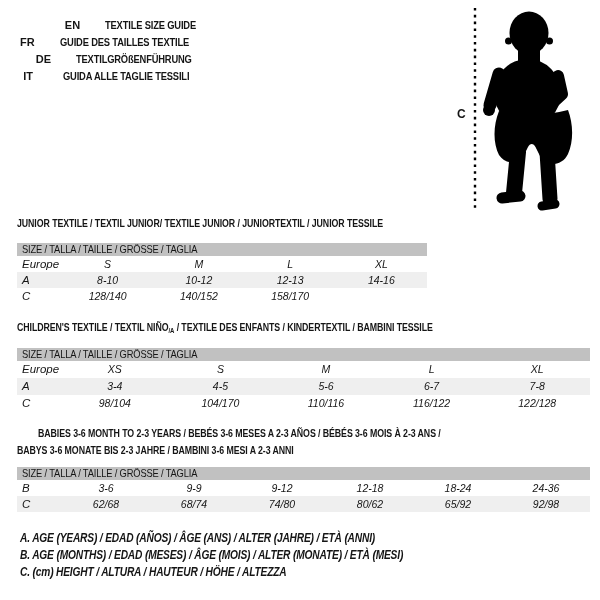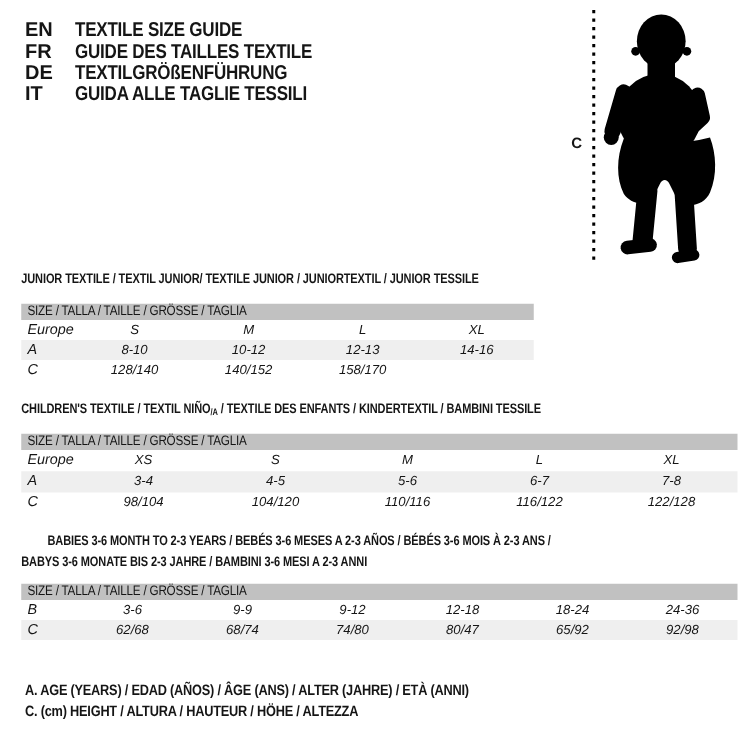--- a/index.html
+++ b/index.html
@@ -10,21 +10,21 @@
   }
   *{margin:0;padding:0;box-sizing:border-box;}
   html,body{background:#fff;}
   body{width:600px;height:600px;font-family:"Liberation Sans",sans-serif;color:var(--text);}
   .page{position:relative;width:600px;height:600px;background:#fff;overflow:hidden;}
 
   .cond{display:inline-block;transform:scaleX(0.85);transform-origin:0 50%;white-space:nowrap;letter-spacing:-0.2px;}
 
   
   .lang-list{position:absolute;left:20px;top:16px;}
-  .lang-row{display:flex;height:17px;align-items:center;font-weight:bold;font-size:16px;}
+  .lang-row{display:flex;height:17px;align-items:center;font-weight:bold;font-size:11px;justify-content:flex-end;}
   .lang-code{width:40px;flex:0 0 40px;}
   
   .figure-svg{position:absolute;left:468px;top:2px;}
   .measure-label{position:absolute;left:457px;top:107px;font-weight:bold;font-size:12px;}
 
   
   .tbl-section{position:absolute;left:17px;}
   .tbl-title{font-weight:bold;font-size:11px;line-height:13px;white-space:nowrap;}
   .tbl-title .cond{transform:scaleX(0.8);letter-spacing:-0.1px;}
   .subs{font-size:7.5px;vertical-align:-2px;font-weight:bold;}
@@ -40,21 +40,21 @@
   .tbl .trow:nth-child(3){background:var(--shaded-row-bg);}
   .rlabel{padding-left:5px;text-align:left;font-size:11.5px;}
   .cell{text-align:center;font-size:10.5px;}
   .w410{width:410px;}
   .w573{width:573px;}
   .t1{top:217px;}
   .t2{top:321px;}
   .t3{top:425px;}
 
   
-  .footnotes{position:absolute;left:20px;top:544px;}
+  .footnotes{position:absolute;left:20px;top:530px;font-style:italic;}
   .footnote{height:17px;line-height:17px;font-weight:bold;font-size:12px;white-space:nowrap;}
 </style>
 </head>
 <body>
 
 <div class="page">
 
   <div class="lang-list">
     <div class="lang-row">
       <span class="lang-code">EN</span>
@@ -145,21 +145,21 @@
         <span class="rlabel">A</span>
         <span class="cell">3-4</span>
         <span class="cell">4-5</span>
         <span class="cell">5-6</span>
         <span class="cell">6-7</span>
         <span class="cell">7-8</span>
       </div>
       <div class="trow h17 cols5">
         <span class="rlabel">C</span>
         <span class="cell">98/104</span>
-        <span class="cell">104/120</span>
+        <span class="cell">104/170</span>
         <span class="cell">110/116</span>
         <span class="cell">116/122</span>
         <span class="cell">122/128</span>
       </div>
     </div>
   </section>
 
   <section class="tbl-section t3 w573">
     <div class="tbl-title">
       <div style="line-height:17px;padding-left:21px;"><span class="cond">BABIES 3-6 MONTH TO 2-3 YEARS / BEBÉS 3-6 MESES A 2-3 AÑOS / BÉBÉS 3-6 MOIS À 2-3 ANS /</span></div>
@@ -176,25 +176,26 @@
         <span class="cell">9-12</span>
         <span class="cell">12-18</span>
         <span class="cell">18-24</span>
         <span class="cell">24-36</span>
       </div>
       <div class="trow cols6">
         <span class="rlabel">C</span>
         <span class="cell">62/68</span>
         <span class="cell">68/74</span>
         <span class="cell">74/80</span>
-        <span class="cell">80/47</span>
+        <span class="cell">80/62</span>
         <span class="cell">65/92</span>
         <span class="cell">92/98</span>
       </div>
     </div>
   </section>
 
   <div class="footnotes">
     <div class="footnote"><span class="cond">A. AGE (YEARS) / EDAD (AÑOS) / ÂGE (ANS) / ALTER (JAHRE) / ETÀ (ANNI)</span></div>
+    <div class="footnote"><span class="cond">B. AGE (MONTHS) / EDAD (MESES) / ÂGE (MOIS) / ALTER (MONATE) / ETÀ (MESI)</span></div>
     <div class="footnote"><span class="cond">C. (cm) HEIGHT / ALTURA / HAUTEUR / HÖHE / ALTEZZA</span></div>
   </div>
 
 </div>
 
 </body></html>

